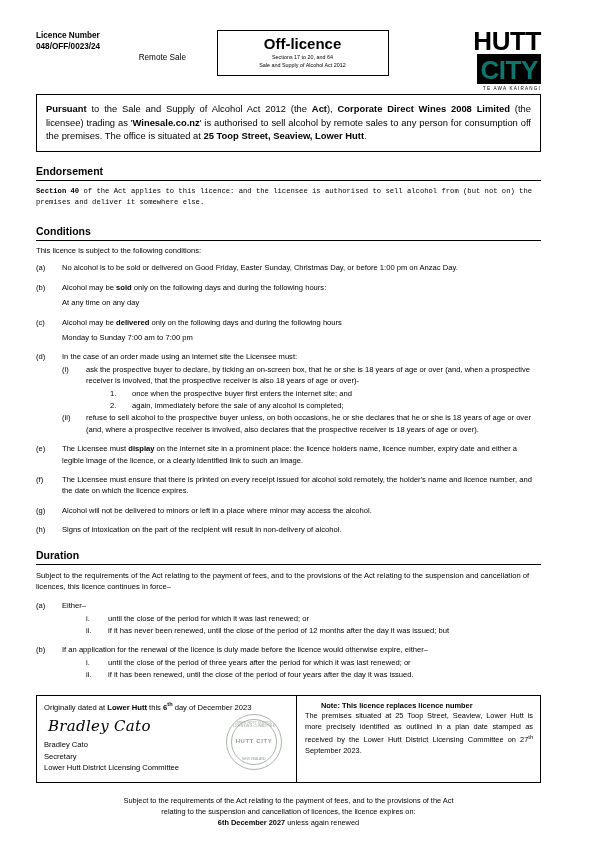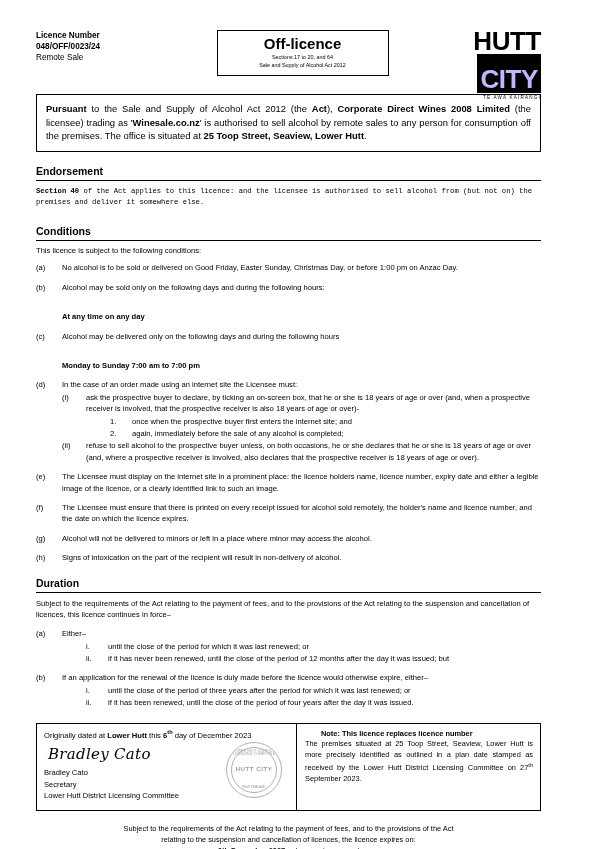--- a/index.html
+++ b/index.html
@@ -37,20 +37,21 @@
     height: 52px;
   }
   .lic-num {
     font-size: 8.2px;
     line-height: 1.35;
     font-weight: bold;
     width: 150px;
   }
   .lic-num .remote {
     font-weight: normal;
+    text-align: right;
   }
   .offlicence-box {
     border: 1px solid #000;
     width: 172px;
     text-align: center;
     padding: 4px 2px 5px 2px;
     box-sizing: border-box;
   }
   .offlicence-box .t1 {
     font-size: 15px;
@@ -70,23 +71,23 @@
   .logo-text {
     font-family: "Liberation Sans", sans-serif;
     font-weight: bold;
     font-size: 26px;
     letter-spacing: -0.4px;
     line-height: 1;
     display: inline-block;
   }
   .logo-hutt { color: #000; }
   .logo-city {
-    color: #c4b5fd;
+    color: #0f766e;
     background: #000;
-    padding: 12px 3px 1px 3px;
+    padding: 3px 3px 1px 3px;
     margin-left: 1px;
   }
   .logo-sub {
     font-size: 4.6px;
     letter-spacing: 1.2px;
     margin-top: 2px;
     color: #000;
   }
 
   
@@ -133,37 +134,37 @@
     line-height: 1.5;
     margin-bottom: 8px;
   }
   .clause .lbl {
     width: 26px;
     flex: none;
   }
   .clause .body {
     flex: 1;
   }
-  .clause .body b { font-weight: normal; }
+  .clause .body b { font-weight: bold; }
   .sub {
     display: flex;
     margin-top: 1px;
   }
   .sub .lbl2 {
     width: 24px;
     flex: none;
   }
   .sub .lbl3 {
     width: 22px;
     flex: none;
   }
   .indent1 { margin-left: 24px; }
   .strong-line {
-    font-weight: bold;
-    margin-top: 18px;
+    font-weight: normal;
+    margin-top: 4px;
   }
 
   
   .duration-intro {
     font-size: 7.6px;
     line-height: 1.5;
     margin-bottom: 8px;
   }
 
   

